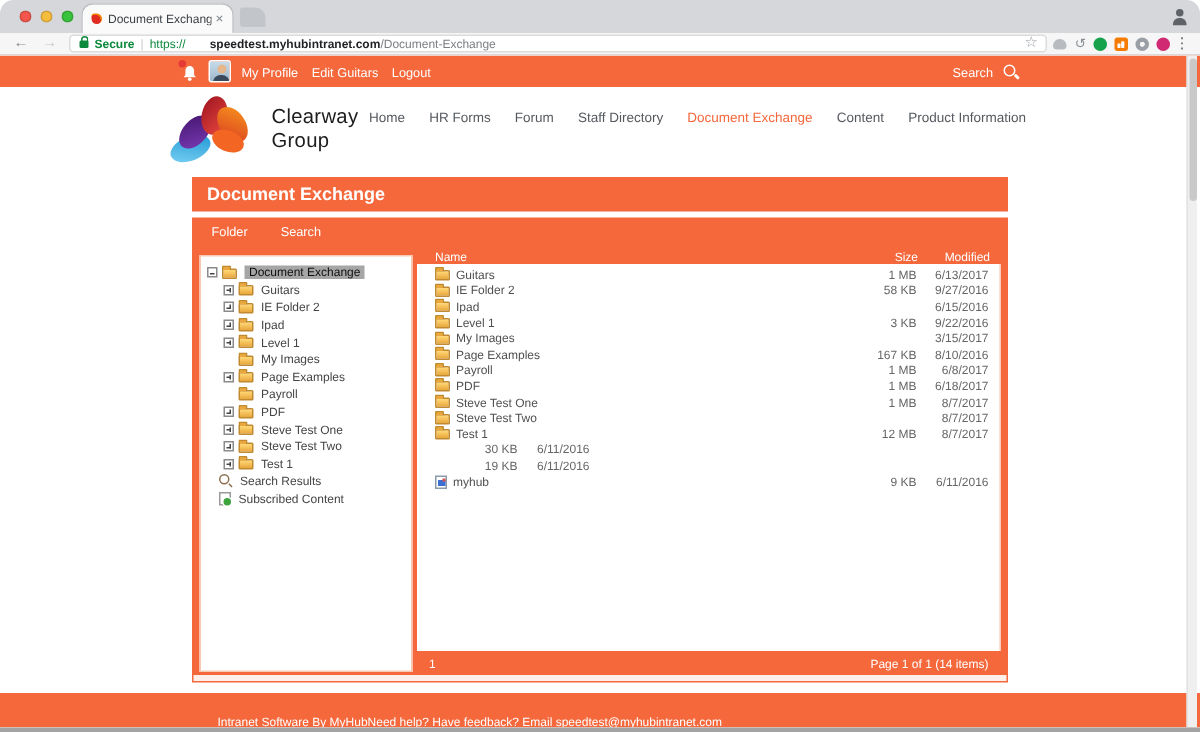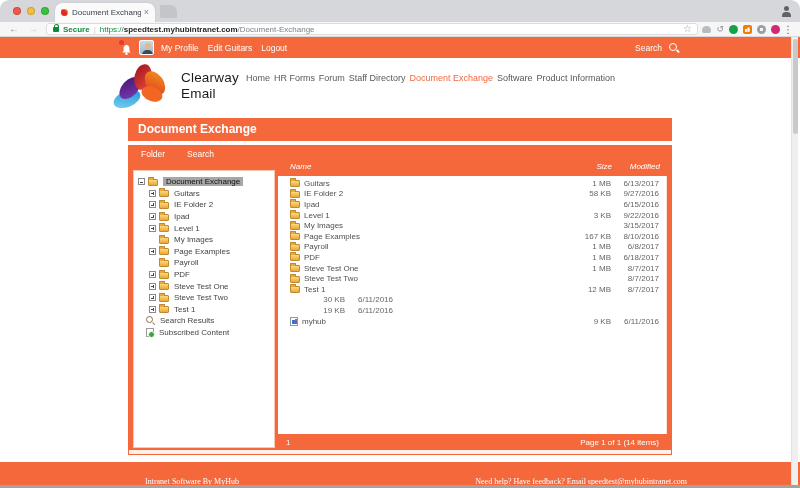--- a/index.html
+++ b/index.html
@@ -29,21 +29,21 @@
   .nav-ic{font-size:10px;line-height:14px;margin-left:9px;}
   .ic-back{color:#85898d;} .ic-fwd{color:#c3c6c9;} .ic-reload{color:#5f6368;}
   .omnibox{position:absolute;left:46px;top:1px;width:652px;height:12px;background:#fff;
     border:1px solid #dcdcdc;border-radius:3px;display:flex;align-items:center;padding:0 5px;font-size:8px;}
   .lock-icon{width:6px;height:5px;background:#0e8a3e;border-radius:1px;position:relative;margin:1px 4px 0 1px;flex:none;}
   .lock-icon::before{content:"";position:absolute;top:-3px;left:0.5px;width:3px;height:3px;
     border:1px solid #0e8a3e;border-bottom:none;border-radius:3px 3px 0 0;}
   .secure-label{color:#0e8a3e;font-weight:bold;}
   .url-divider{color:#c9c9c9;margin:0 4px;}
   .url-scheme{color:#0e8a3e;}
-  .url-host{color:#1f2124;font-weight:bold;}
+  .url-host{color:#1f2124;font-weight:bold;padding-left:16px;}
   .url-path{color:#7a7f84;}
   .star-icon{margin-left:auto;color:#9aa0a6;font-size:10px;line-height:10px;}
   .ext-cluster{position:absolute;right:20px;top:0;height:14px;display:flex;align-items:center;gap:5px;}
   .ext{width:9px;height:9px;border-radius:50%;flex:none;}
   .ext.cloud{background:#b8bcc0;border-radius:5px 5px 3px 3px;height:7px;}
   .ext.undo{background:none;width:auto;height:auto;color:#8c9196;font-size:9px;line-height:9px;border-radius:0;}
   .ext.undo::before{content:"\21BA";}
   .ext.green{background:#15a24a;}
   .ext.orange{background:#f57c00;border-radius:2px;position:relative;}
   .ext.orange::before{content:"";position:absolute;left:2px;bottom:2px;width:1.5px;height:3px;background:#fff;box-shadow:2.5px 0 0 #fff, 2.5px -1.5px 0 #fff;}
@@ -66,33 +66,33 @@
   .tb-link{color:#fff;font-size:8.5px;}
   .tb-right{margin-left:auto;margin-right:120px;display:flex;align-items:center;gap:6px;}
   .tb-search-label{color:#fff;font-size:8.5px;}
   .mag-icon{position:relative;width:12px;height:12px;}
   .mag-icon::before{content:"";position:absolute;left:1px;top:1px;width:6px;height:6px;border:1.6px solid #fff;border-radius:50%;}
   .mag-icon::after{content:"";position:absolute;left:8px;top:8px;width:3.5px;height:1.8px;background:#fff;transform:rotate(45deg);border-radius:1px;}
 
   .siteheader{position:absolute;top:21px;left:0;width:800px;height:57px;background:#fff;}
   .logo{position:absolute;left:112px;top:6px;}
   .brand{position:absolute;left:181px;top:12px;font-size:13.5px;color:#1c1c1c;line-height:16px;letter-spacing:.2px;}
-  .mainnav{position:absolute;left:246px;top:15px;width:369px;display:flex;justify-content:space-between;}
+  .mainnav{position:absolute;left:246px;top:15px;width:438px;display:flex;justify-content:space-between;}
   .nav-item{font-size:9px;color:#55595e;white-space:nowrap;}
   .nav-item.on{color:var(--accent);}
 
   .page-title-bar{position:absolute;left:128px;top:81px;width:544px;height:23px;background:var(--accent);
     color:#fff;font-size:12px;font-weight:bold;line-height:23px;padding-left:10px;}
 
   
   .panel{position:absolute;left:128px;top:108px;width:544px;height:310px;background:var(--accent);}
   .tabs-row{height:17px;display:flex;align-items:center;gap:22px;padding-left:13px;}
   .panel-tab{color:#fff;font-size:8.5px;}
-  .list-header{position:absolute;left:150px;top:17px;width:389px;height:14px;display:flex;align-items:flex-start;
-    color:#fff;font-size:8px;padding:0 7px 0 12px;font-style:italic;}
+  .list-header{position:absolute;left:150px;top:17px;width:389px;height:14px;display:flex;align-items:flex-end;
+    color:#fff;font-size:8px;padding:0 7px 0 12px;}
   .col-name{flex:1;display:flex;align-items:center;min-width:0;}
   .col-size{width:55px;text-align:right;flex:none;}
   .col-mod{width:48px;text-align:right;flex:none;}
   .panel-bottom{position:absolute;left:1px;right:1px;bottom:1px;height:4px;background:#fdf0ea;}
 
   .tree-box{position:absolute;left:5px;top:25px;width:142px;height:278px;background:#fff;
     border:1px solid #f8c9b2;padding:5px 0 0 4px;overflow:hidden;}
   .tree-row{display:flex;align-items:center;height:11.6px;font-size:8px;color:#444;white-space:nowrap;}
   .tree-child{margin-left:11px;}
   .tree-extra{margin-left:8px;}
@@ -120,21 +120,21 @@
     padding-top:2px;overflow:hidden;border-right:1px solid #fbe0d3;}
   .file-row{display:flex;align-items:center;height:10.6px;font-size:8px;color:#505050;padding:0 7px 0 12px;}
   .file-row .col-size,.file-row .col-mod{color:#666;}
   .cell-name-text{white-space:nowrap;overflow:hidden;}
 
   .pager{position:absolute;left:150px;top:289px;width:389px;height:16px;background:var(--accent);
     color:#fff;font-size:8px;display:flex;align-items:center;justify-content:space-between;padding:0 8px;}
 
   
   .sitefooter{position:absolute;left:0;top:425px;width:800px;height:23px;background:var(--accent);overflow:hidden;}
-  .footer-inner{display:flex;justify-content:space-between;padding:15px 113px 0 145px;color:#fff;font-size:8px;font-family:Liberation Serif, serif;}
+  .footer-inner{display:flex;padding:15px 85px 0 145px;color:#fff;font-size:8px;}
 
   .page-scrollbar{position:absolute;right:2px;top:0;width:7px;height:448px;background:#efefef;border-left:1px solid #e2e2e2;}
   .page-scrollbar-thumb{position:absolute;left:0.5px;top:2px;width:5px;height:95px;background:#c9c9c9;border-radius:3px;}
 
   .window-bottom{position:absolute;left:0;top:485px;width:800px;height:3px;background:#a3a3a3;}
 </style>
 </head>
 <body>
 
 <div class="window">
@@ -225,30 +225,30 @@
           </defs>
           <ellipse cx="15" cy="35" rx="14" ry="8" fill="url(#gb)" transform="rotate(-22 15 35)"></ellipse>
           <ellipse cx="18" cy="24" rx="13" ry="8" fill="url(#gp)" transform="rotate(-48 18 24)"></ellipse>
           <ellipse cx="31" cy="13" rx="13" ry="8.5" fill="url(#gr)" transform="rotate(-78 31 13)"></ellipse>
           <ellipse cx="43" cy="19" rx="13" ry="8.5" fill="url(#go)" transform="rotate(55 43 19)"></ellipse>
           <ellipse cx="40" cy="30" rx="11" ry="7" fill="#f26522" transform="rotate(22 40 30)"></ellipse>
         </svg>
       </div>
       <div class="brand">
         <div>Clearway</div>
-        <div>Email</div>
+        <div>Group</div>
       </div>
       <div class="mainnav">
 
       <span class="nav-item">Home</span>
           <span class="nav-item">HR Forms</span>
           <span class="nav-item">Forum</span>
           <span class="nav-item">Staff Directory</span>
           <span class="nav-item on">Document Exchange</span>
-          <span class="nav-item">Software</span>
+          <span class="nav-item">Content</span>
           <span class="nav-item">Product Information</span>
         </div>
     </div>
 
     <div class="page-title-bar">Document Exchange</div>
 
     <div class="panel">
       <div class="tabs-row">
 
       <span class="panel-tab">Folder</span>

